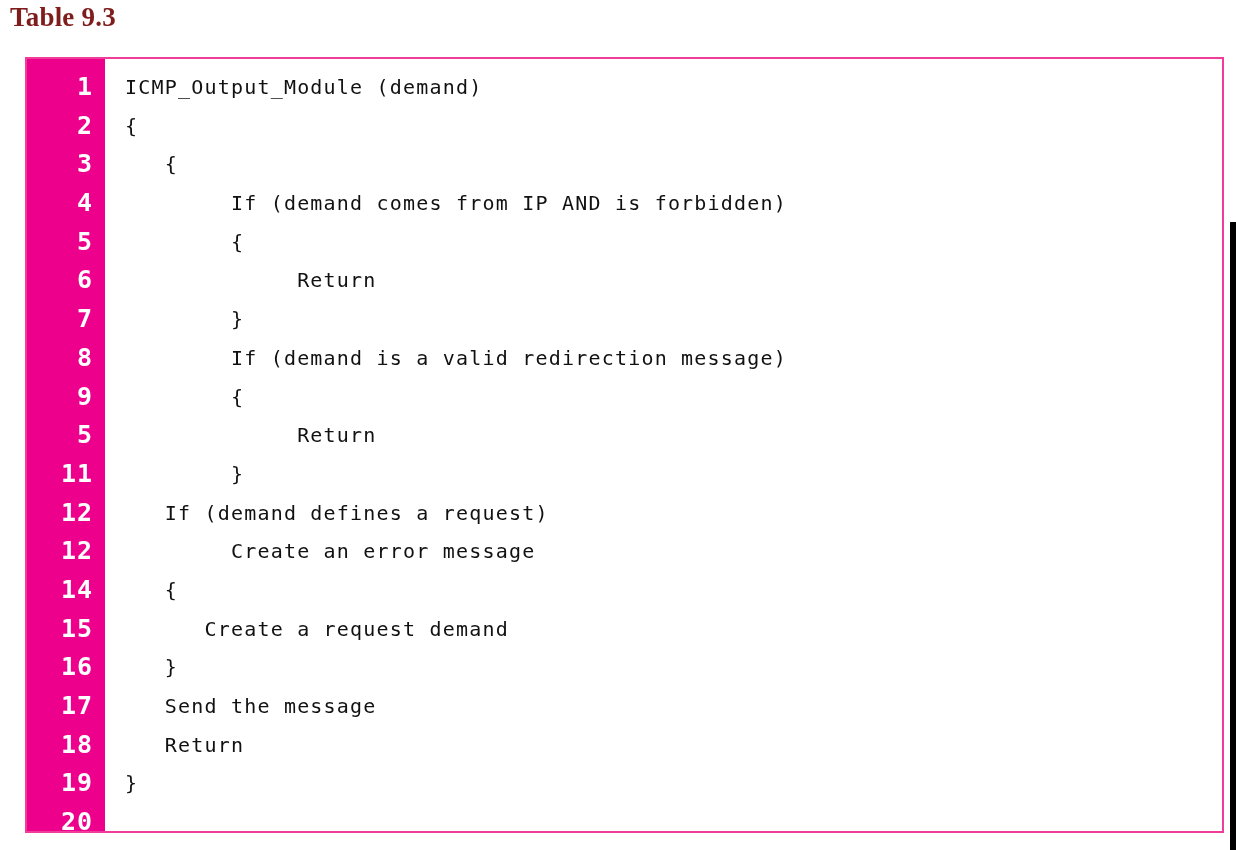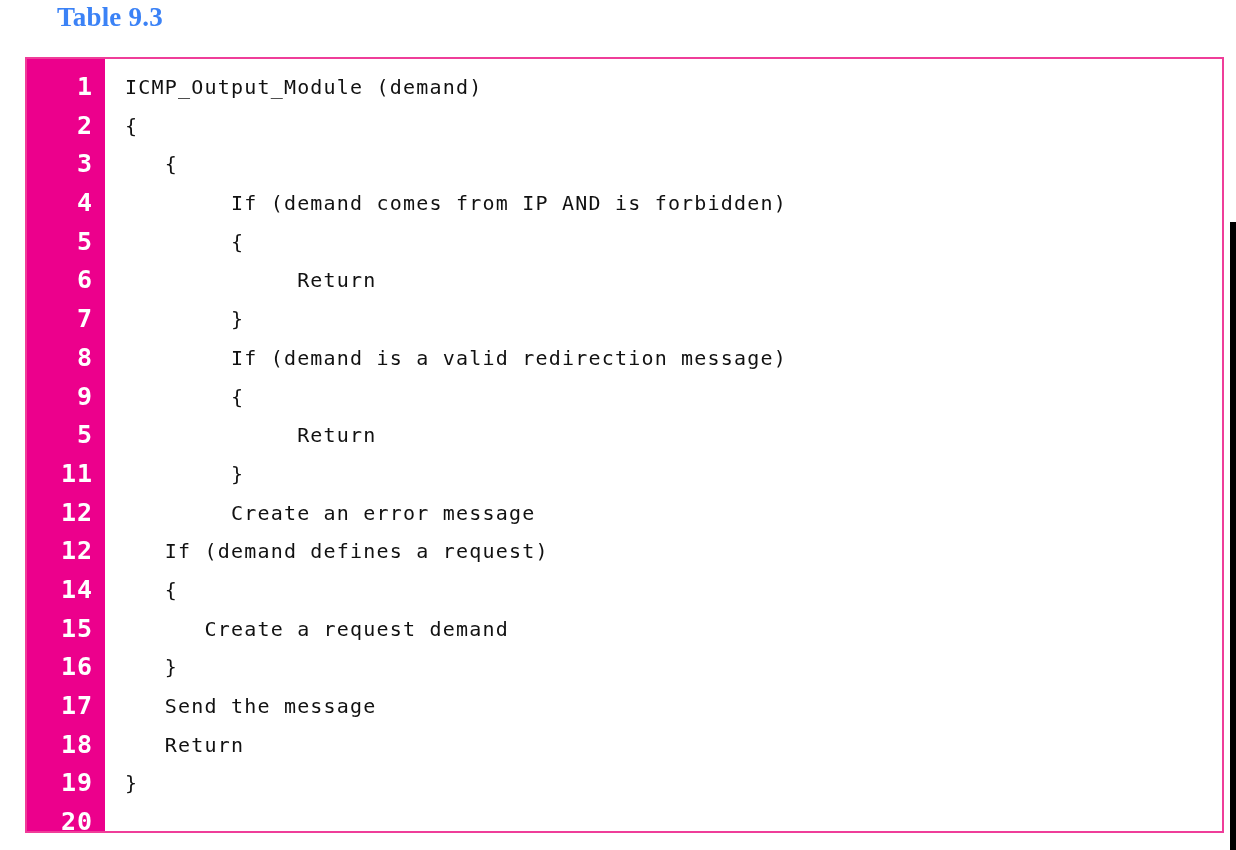--- a/index.html
+++ b/index.html
@@ -22,23 +22,22 @@
     top: 2px;
     height: 40px;
     display: flex;
     align-items: baseline;
     white-space: nowrap;
   }
   #caption .tbl-label {
     font-family: "Liberation Serif", serif;
     font-weight: bold;
     font-size: 27px;
-    color: #3b82f6;
+    color: #7f1d1d;
     letter-spacing: 0.2px;
-    margin-left: 47px;
   }
   #caption .tbl-title {
     font-family: "Liberation Serif", serif;
     font-style: italic;
     font-size: 25px;
     color: #141414;
     margin-left: 26px;
   }
 
   
@@ -148,22 +147,22 @@
         <div class="code-row">{</div>
         <div class="code-row">   {</div>
         <div class="code-row">        If (demand comes from IP AND is forbidden)</div>
         <div class="code-row">        {</div>
         <div class="code-row">             Return</div>
         <div class="code-row">        }</div>
         <div class="code-row">        If (demand is a valid redirection message)</div>
         <div class="code-row">        {</div>
         <div class="code-row">             Return</div>
         <div class="code-row">        }</div>
+        <div class="code-row">   If (demand defines a request)</div>
         <div class="code-row">        Create an error message</div>
-        <div class="code-row">   If (demand defines a request)</div>
         <div class="code-row">   {</div>
         <div class="code-row">      Create a request demand</div>
         <div class="code-row">   }</div>
         <div class="code-row">   Send the message</div>
         <div class="code-row">   Return</div>
         <div class="code-row">}</div>
       </div>
 
   </div>
 </div>

